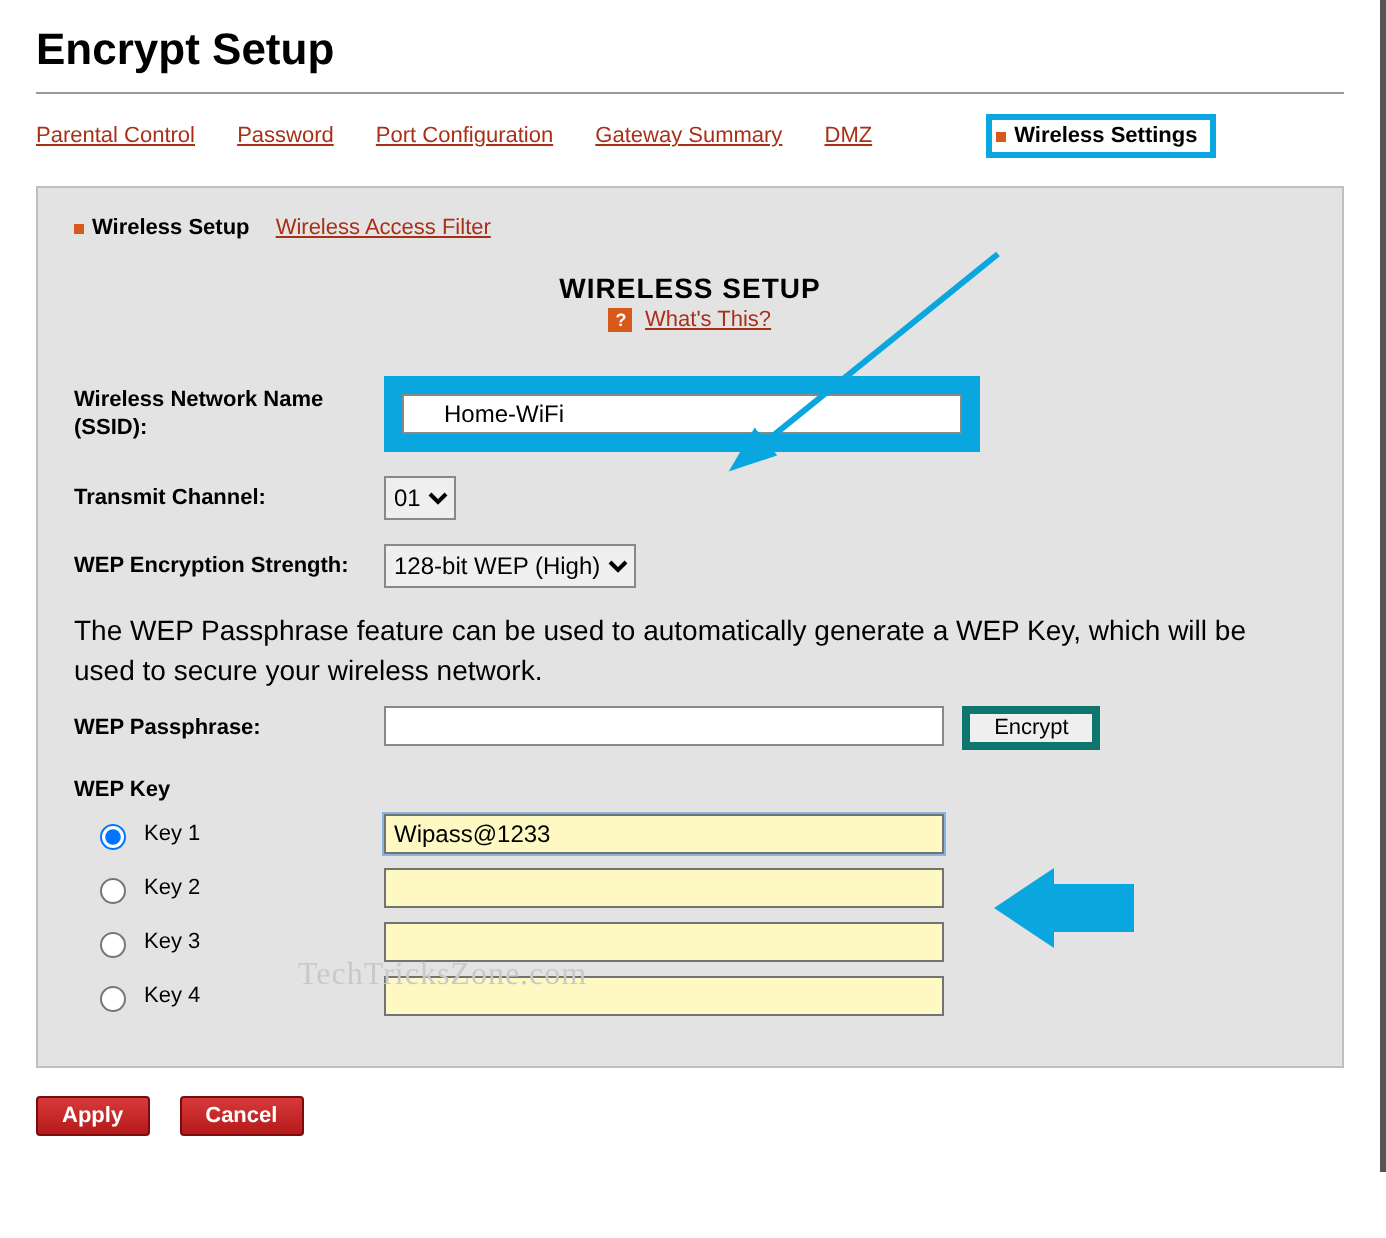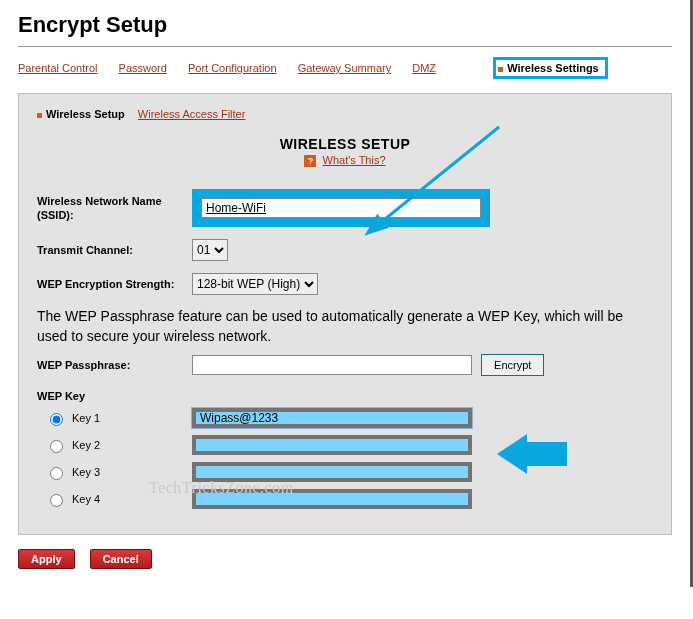--- a/index.html
+++ b/index.html
@@ -84,44 +84,44 @@
   .whats .qicon {
     display: inline-block; width: 12px; height: 12px;
     background: #d85a1a; color: #fff; font-size: 9px; line-height: 12px;
     text-align: center; font-weight: bold; margin-right: 3px;
   }
   .whats a { color: #a83017; text-decoration: underline; font-size: 11px; }
   .row { display: flex; align-items: center; margin-bottom: 12px; }
   .label { width: 155px; font-weight: bold; font-size: 11px; color: #000; line-height: 1.3; padding-right: 6px; }
   .ctrl { flex: 1; }
   input[type="text"].field {
-    width: 280px; height: 20px; font-size: 12px; padding: 2px 4px;
-    border: 1px solid #888; background: #fff; text-decoration: underline;
+    width: 280px; height: 20px; font-size: 12px; padding: 2px 20px;
+    border: 1px solid #888; background: #fff;
   }
   .ssid-wrap {
     display: inline-block;
     border: 3px solid #0aa6df;
     background: #0aa6df;
     padding: 6px;
   }
   .ssid-wrap input { width: 280px; background: #fff; }
   select.sel {
     height: 22px; font-size: 12px; background: #efefef; border: 1px solid #888;
   }
   .note { font-size: 14px; color: #000; margin: 10px 0 8px 0; line-height: 1.4; }
   .btn-encrypt {
     height: 22px; padding: 0 12px; font-size: 11px; margin-left: 6px;
-    border: 1px solid #0f766e; background: #efefef;
+    border: 4px solid #0f766e; background: #efefef;
   }
   .keyblock .keylabel { font-weight: bold; margin-bottom: 6px; }
   .keyrow { display: flex; align-items: center; margin-bottom: 7px; }
   .keyrow .radiocell { width: 155px; display: flex; align-items: center; gap: 6px; padding-left: 8px; }
   .keyrow input[type="text"] {
     width: 280px; height: 20px; font-size: 12px; padding: 2px 4px;
-    border: 4px solid #737373; background: #7dd3fc;
+    border: 1px solid #737373; background: #fef9c3;
   }
   .watermark {
     position: absolute; left: 130px; top: 385px;
     color: #c9c9c9; font-family: Georgia, serif; font-size: 16px; letter-spacing: .5px;
     pointer-events: none;
   }
   .btns { margin-top: 14px; }
   .redbtn {
     display: inline-block;
     background: linear-gradient(#d63a3a,#b51919);

